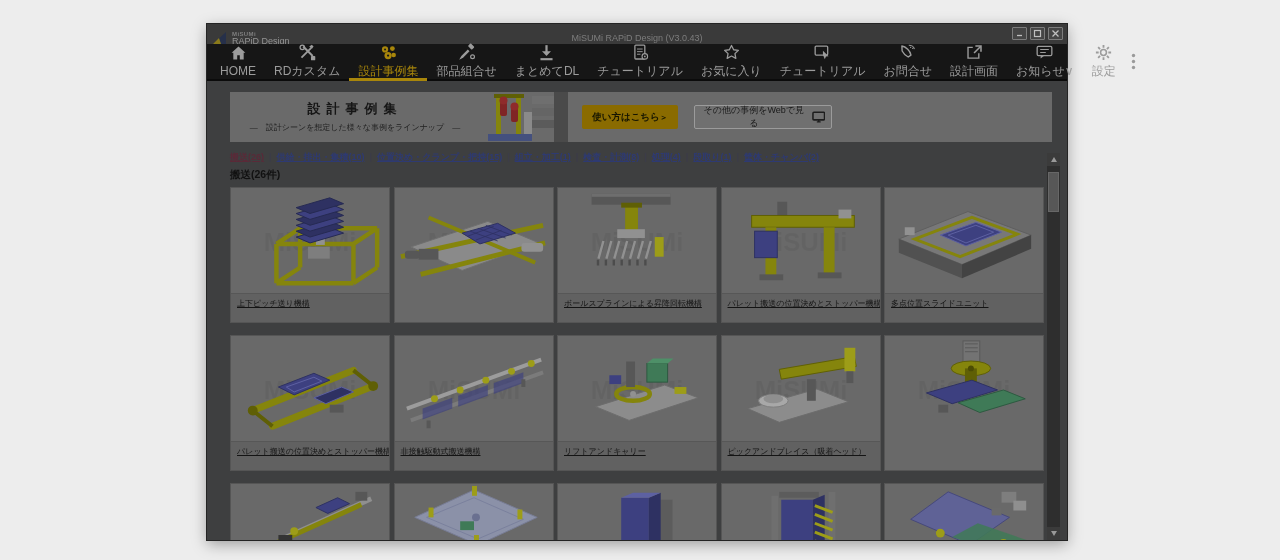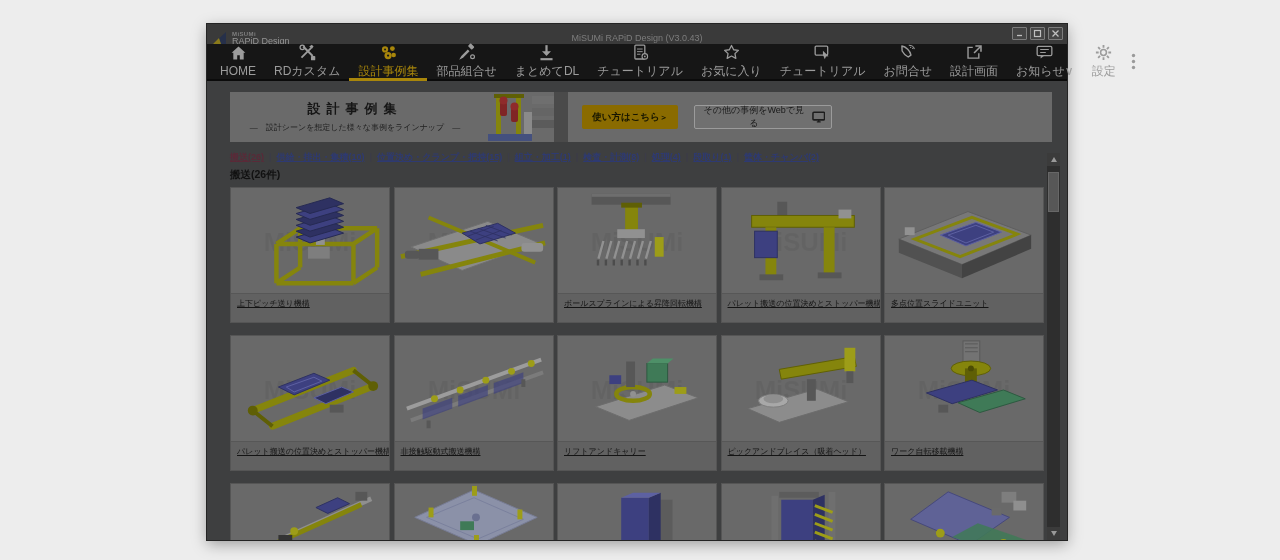--- a/index.html
+++ b/index.html
@@ -410,21 +410,20 @@
               <text x="80" y="64" text-anchor="middle" font-size="26" font-weight="bold" fill="rgba(0,0,0,0.05)">MiSUMi</text>
               <rect x="79" y="5" width="17" height="21" fill="#737373" stroke="#595959"></rect>
               <path d="M81 8h13M81 12h13M81 16h13" stroke="#595959"></path>
               <ellipse cx="87" cy="33" rx="20" ry="7.5" fill="#85850c" stroke="#5f5f05"></ellipse>
               <rect x="81" y="33" width="12" height="15" fill="#5f5f05"></rect>
               <polygon points="42,58 88,45 114,55 68,69" fill="#3d4080" stroke="#2e3162"></polygon>
               <polygon points="74,68 120,55 142,64 96,78" fill="#3f7a57" stroke="#2d5940"></polygon>
               <circle cx="87" cy="33" r="3" fill="#4c4c04"></circle>
               <rect x="54" y="70" width="10" height="8" fill="#575757"></rect>
             </svg></div>
-          <div class="clabel">ワーク自転移載機構</div>
         </div>
         <div class="card">
           <div class="thumb"><svg viewBox="0 0 160 107" width="100%" height="100%" preserveAspectRatio="none" font-family="Liberation Sans,sans-serif">
               <path d="M56 54 142 15" stroke="#8f8f8f" stroke-width="5"></path>
               <path d="M46 60 132 21" stroke="#85850c" stroke-width="5"></path>
               <polygon points="86,24 108,14 120,20 98,30" fill="#3d4080" stroke="#2e3162"></polygon>
               <rect x="126" y="8" width="12" height="9" fill="#575757"></rect>
               <rect x="48" y="52" width="14" height="10" fill="#343434"></rect>
               <circle cx="64" cy="48" r="4" fill="#9d9d18"></circle>
             </svg></div>

